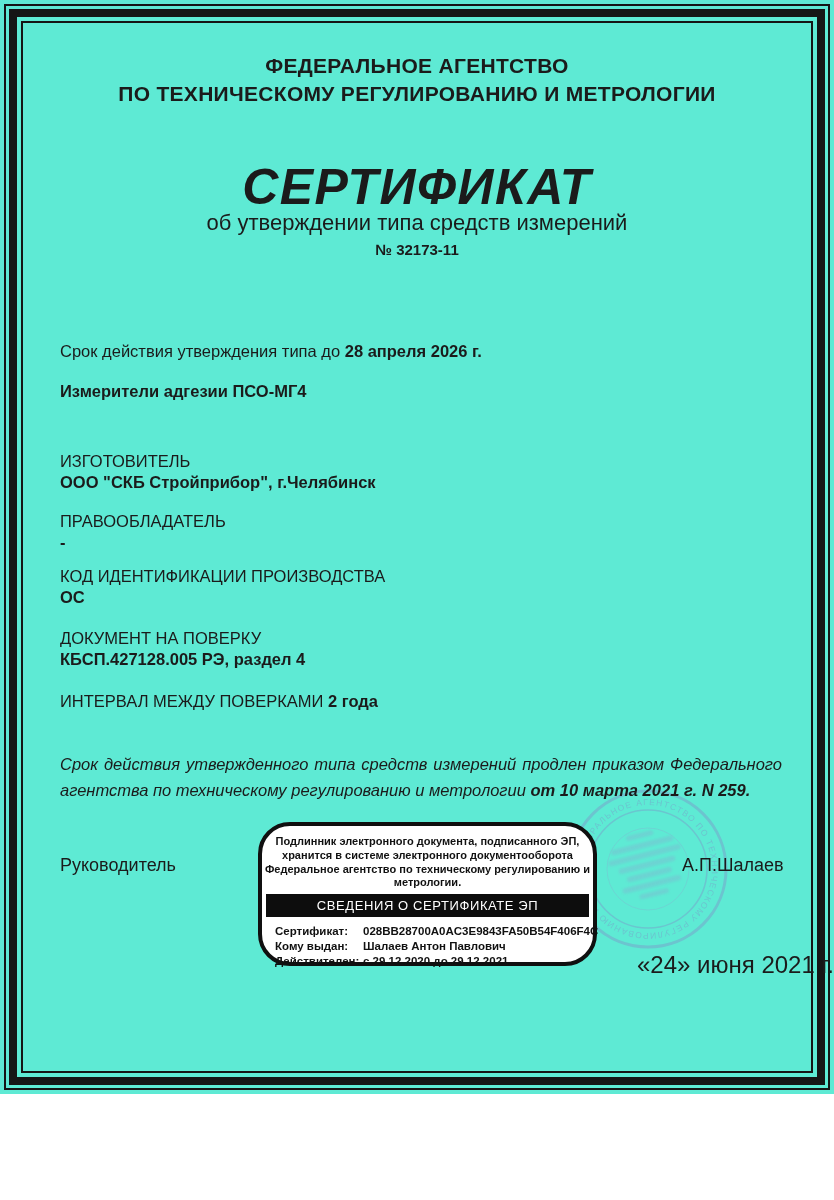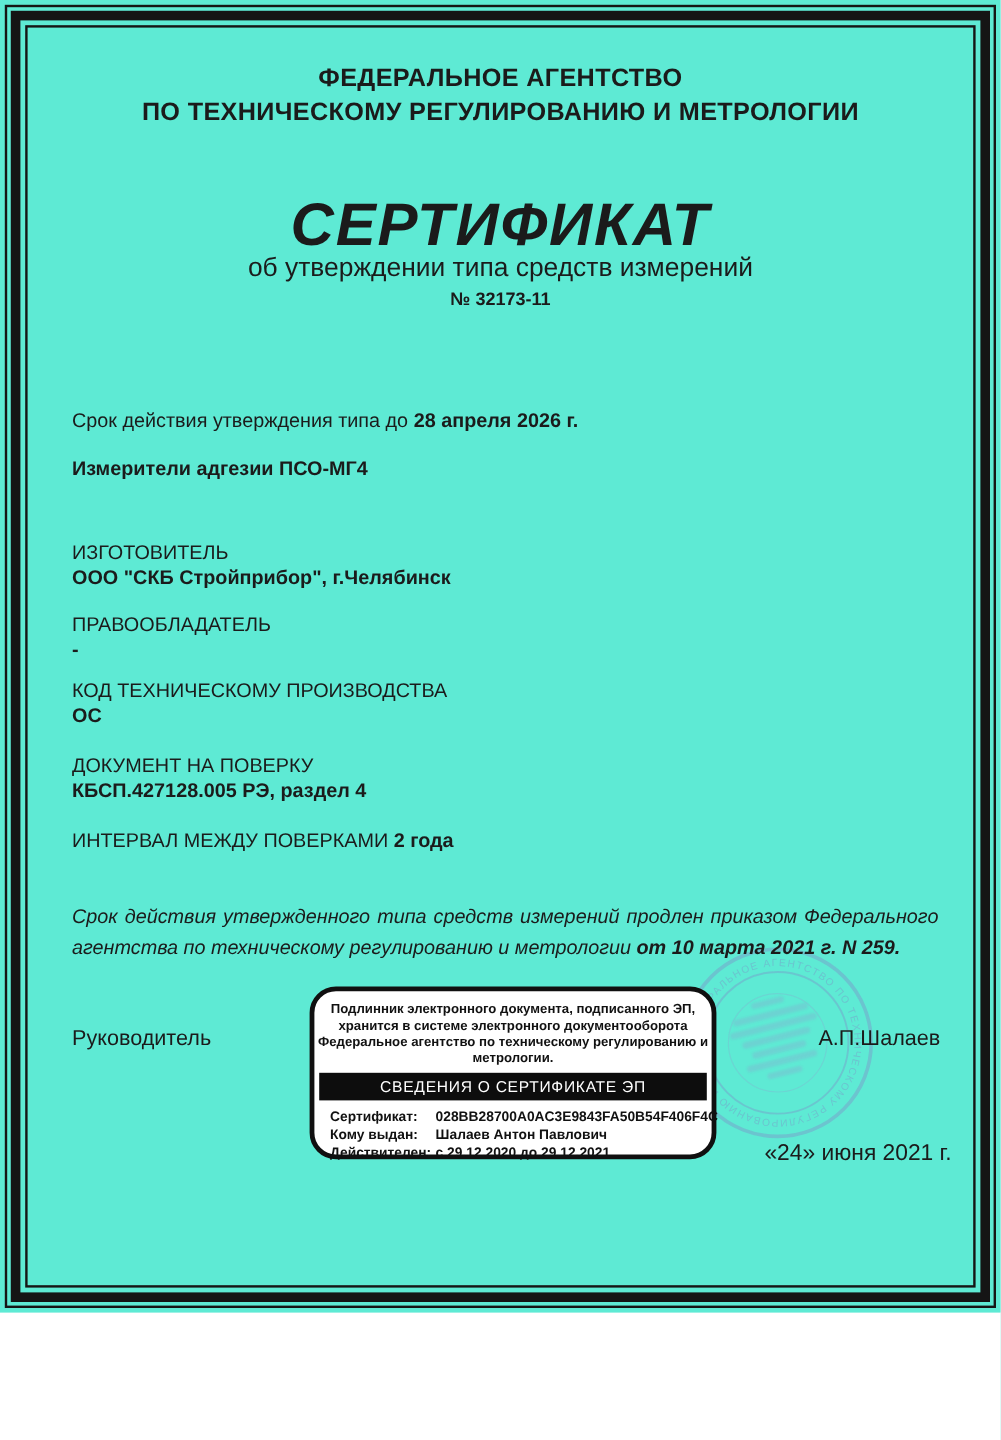--- a/index.html
+++ b/index.html
@@ -23,35 +23,35 @@
   .cert-num{font-size:15px;font-weight:bold;}
 
   .body-text{left:60px;width:722px;font-size:16.5px;line-height:21px;}
   .b{font-weight:bold;}
   .just-force{text-align:justify;text-align-last:justify;}
   .prolong{line-height:26px;font-style:italic;}
 
   
   .esign{
     left:258px;top:822px;width:339px;height:144px;box-sizing:border-box;
-    background:#ffffff;border:4.5px solid #101010;border-radius:22px;
+    background:#ffffff;border:4.5px solid #101010;border-radius:32px;
     z-index:3;padding-top:9px;
   }
   .eb-line{font-size:11px;font-weight:600;text-align:center;line-height:13.8px;color:#111;}
   .eb-bar{
     margin:4px 4px 0 4px;height:23px;background:#0d0d0d;color:#fff;
     display:flex;align-items:center;justify-content:center;
     font-size:13px;letter-spacing:.6px;
   }
   .eb-details{margin:7px 0 0 13px;font-size:11.5px;font-weight:700;line-height:15px;color:#111;}
   .eb-row{display:flex;}
   .eb-l{width:88px;flex:0 0 auto;}
 
   .sig{font-size:18px;}
-  .date{font-size:19px;}
+  .date{font-size:24px;}
 
   .stamp{left:561px;top:782px;z-index:1;}
 </style>
 </head>
 <body>
 
 <div class="page">
 
   <div class="frame-a">
     <div class="frame-b">
@@ -76,21 +76,21 @@
     <div>ПРАВООБЛАДАТЕЛЬ</div>
     <div class="b">-</div>
   </div>
 
   <div class="abs body-text" style="top:451px">
     <div>ИЗГОТОВИТЕЛЬ</div>
     <div class="b">ООО "СКБ Стройприбор", г.Челябинск</div>
   </div>
 
   <div class="abs body-text" style="top:566px">
-    <div>КОД ТЕХНИЧЕСКОМУ ПРОИЗВОДСТВА</div>
+    <div>КОД ИДЕНТИФИКАЦИИ ПРОИЗВОДСТВА</div>
     <div class="b">ОС</div>
   </div>
 
   <div class="abs body-text" style="top:628px">
     <div>ДОКУМЕНТ НА ПОВЕРКУ</div>
     <div class="b">КБСП.427128.005 РЭ, раздел 4</div>
   </div>
 
   <div class="abs body-text" style="top:691px"><span>ИНТЕРВАЛ МЕЖДУ ПОВЕРКАМИ </span><span class="b">2 года</span></div>
 

